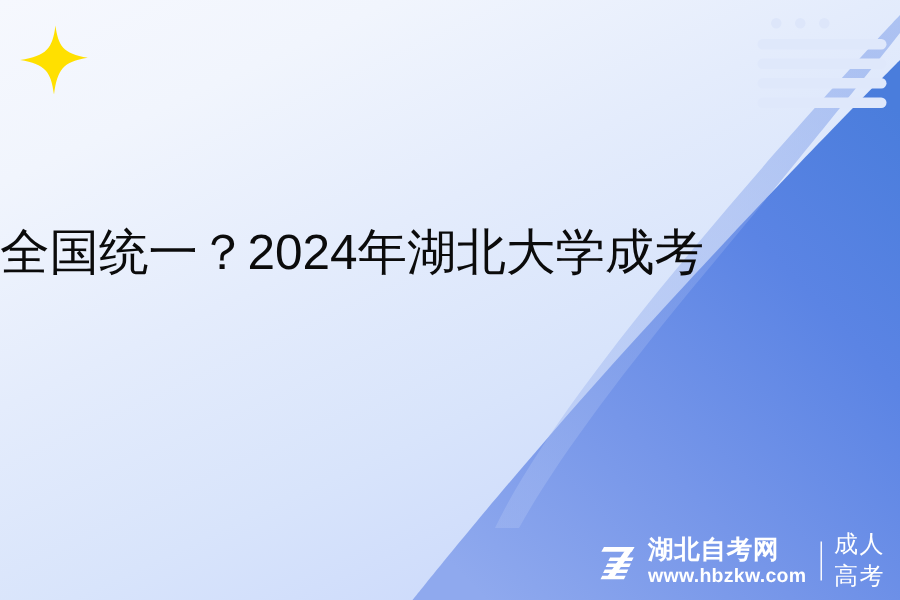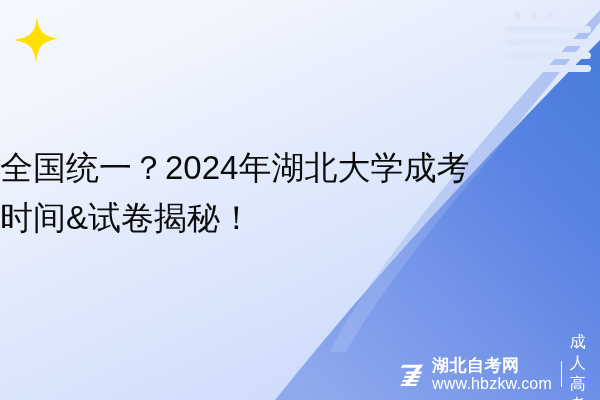--- a/index.html
+++ b/index.html
@@ -116,22 +116,22 @@
   }
   .logo-name {
     color: #ffffff;
     font-size: 17px;
     font-weight: 700;
     letter-spacing: 0.5px;
     margin-bottom: 2px;
   }
   .logo-url {
     color: #ffffff;
-    font-size: 16px;
-    font-weight: 400;
+    font-size: 13px;
+    font-weight: 700;
     letter-spacing: 0.2px;
   }
   .logo-divider {
     width: 2px;
     height: 26px;
     background: #ffffff;
     margin: 0 8px 0 9px;
     opacity: 0.95;
   }
   .logo-badge {
@@ -179,21 +179,20 @@
       <div class="doc-dot"></div>
     </div>
     <div class="doc-bar"></div>
     <div class="doc-bar"></div>
     <div class="doc-bar"></div>
     <div class="doc-bar"></div>
   </div>
 
   <div class="headline">
     <span class="ln">全国统一？2024年湖北大学成考</span>
-    <span class="ln">时间&amp;试卷揭秘！</span>
   </div>
 
   <div class="logo-lockup">
     <div class="logo-mark">
       <svg viewBox="0 0 100 100" aria-hidden="true">
         <g fill="#ffffff">
           <path d="M16 16 L86 16 L80 27 L10 27 Z"></path>
           <path d="M70 16 L86 16 L40 84 L24 84 Z"></path>
           <path d="M30 40 L84 40 L80 48 L26 48 Z"></path>
           <path d="M24 54 L78 54 L74 62 L20 62 Z"></path>

